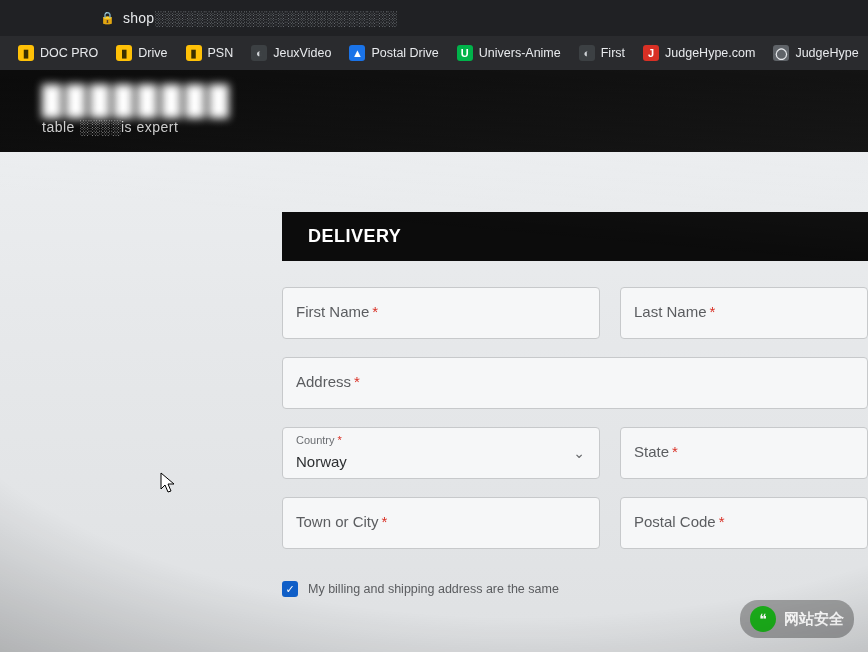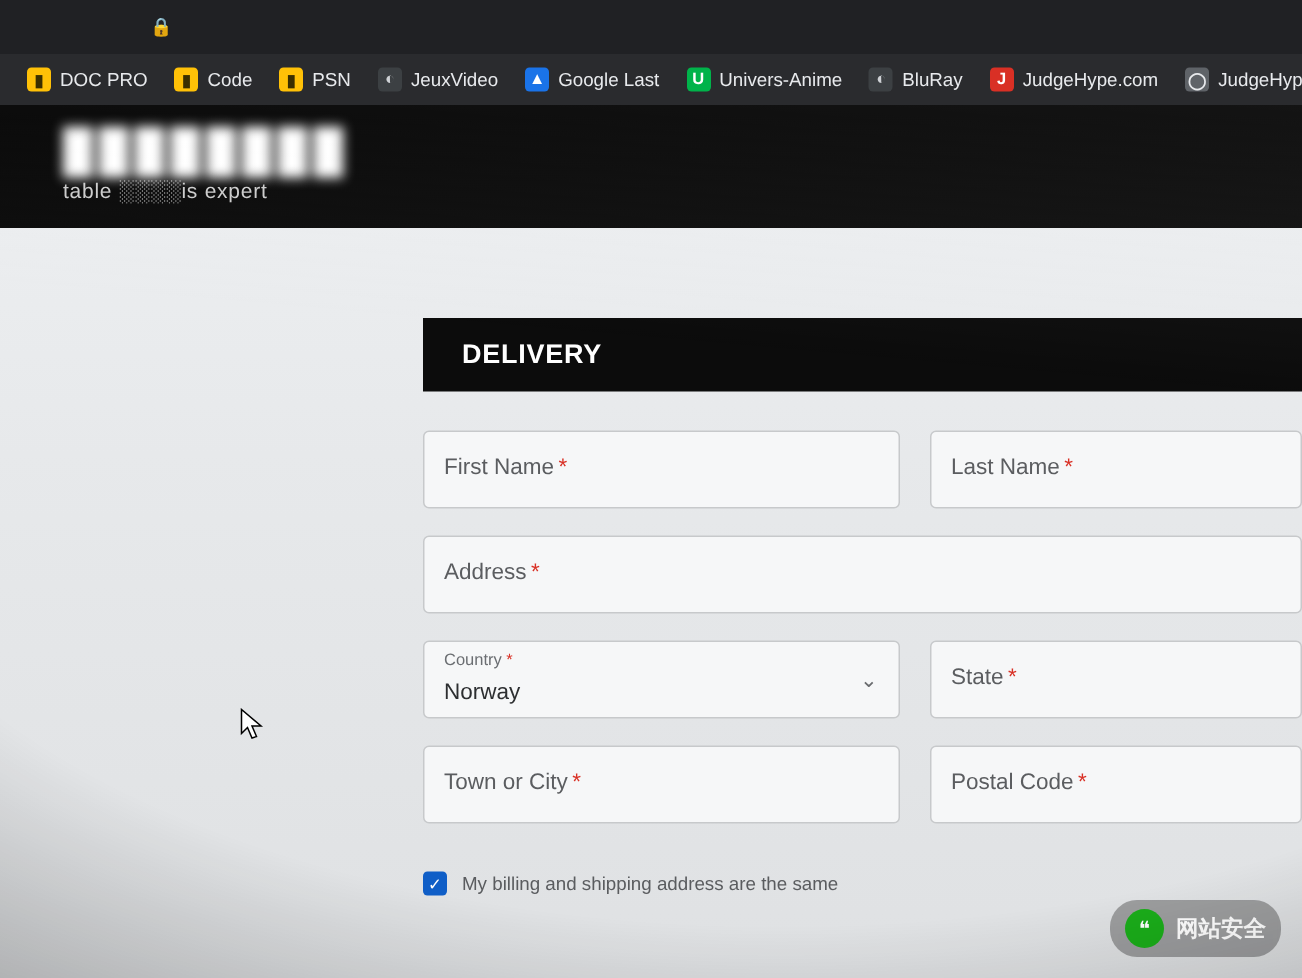--- a/index.html
+++ b/index.html
@@ -58,50 +58,53 @@
 
   
   .vignette { pointer-events: none; position: absolute; inset: 0; background: radial-gradient(120% 90% at 60% 40%, rgba(255,255,255,0) 60%, rgba(0,0,0,.35) 100%); mix-blend-mode: multiply; }
   .shine { pointer-events:none; position:absolute; inset:0; background: linear-gradient(185deg, rgba(255,255,255,.08), rgba(255,255,255,0) 30%); }
 </style>
 </head>
 <body>
 
 <div class="url-bar">
   <span class="lock-icon">🔒</span>
+  <span class="url">
+    <span>shop</span><span class="rest">░░░░░░░░░░░░░░░░░░░░░░░░</span>
+  </span>
 </div>
 
 <div class="bookmarks">
   <div class="bm">
       <span class="bi bi-folder">▮</span>
       <span>DOC PRO</span>
     </div>
   <div class="bm">
       <span class="bi bi-folder">▮</span>
-      <span>Code</span>
+      <span>Drive</span>
     </div>
   <div class="bm">
       <span class="bi bi-folder">▮</span>
       <span>PSN</span>
     </div>
   <div class="bm">
       <span class="bi bi-globe">◐</span>
       <span>JeuxVideo</span>
     </div>
   <div class="bm">
       <span class="bi bi-drive">▲</span>
-      <span>Google Last</span>
+      <span>Postal Drive</span>
     </div>
   <div class="bm">
       <span class="bi bi-ua">U</span>
       <span>Univers-Anime</span>
     </div>
   <div class="bm">
       <span class="bi bi-globe">◐</span>
-      <span>BluRay</span>
+      <span>First</span>
     </div>
   <div class="bm">
       <span class="bi bi-jv">J</span>
       <span>JudgeHype.com</span>
     </div>
   <div class="bm">
       <span class="bi bi-jh">◯</span>
       <span>JudgeHype</span>
     </div>
 

